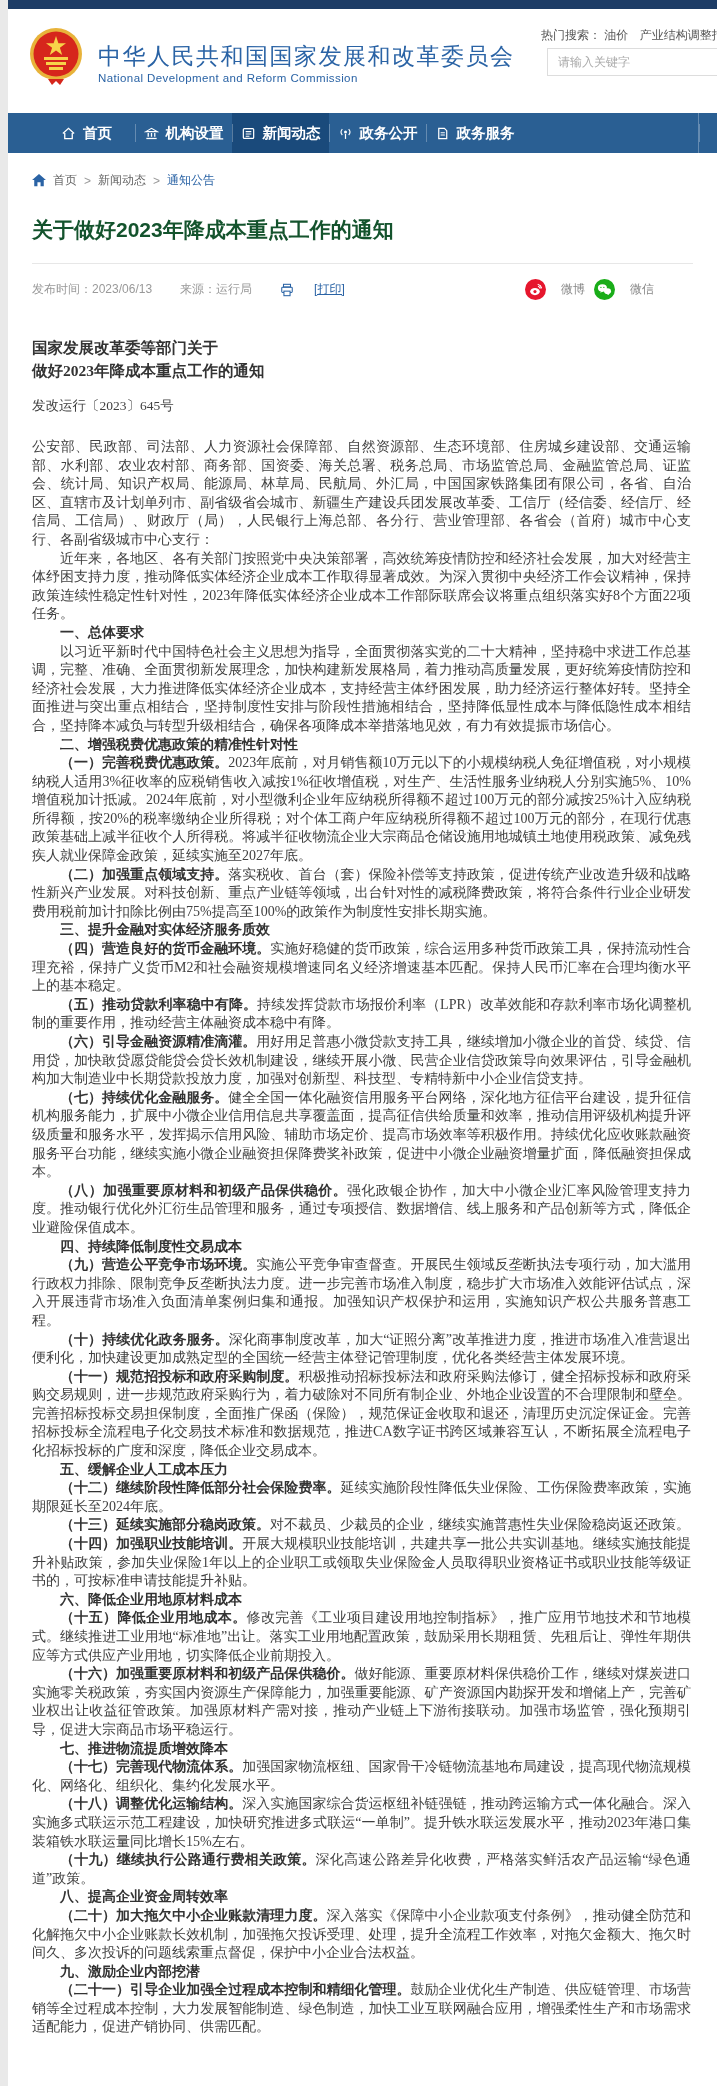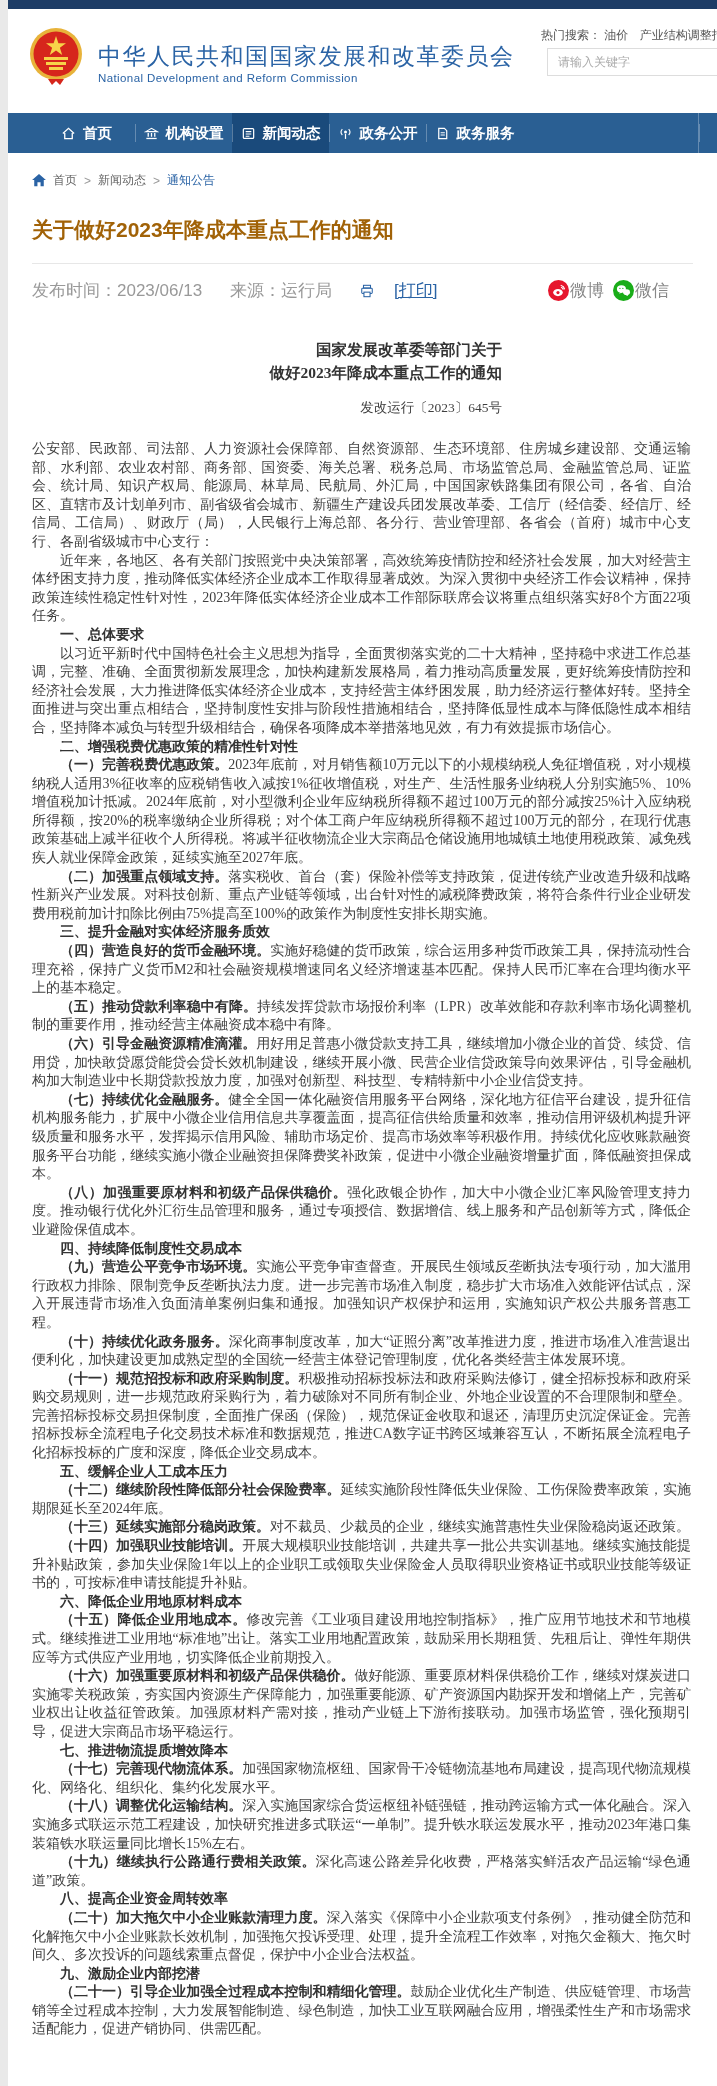--- a/index.html
+++ b/index.html
@@ -29,31 +29,31 @@
   .nav-item.active{background:#1a4a7b;}
   .nav-partial{position:absolute;left:690px;top:0;height:40px;display:flex;align-items:center;padding-left:14px;border-left:1px solid rgba(255,255,255,.28);margin:0;cursor:pointer;}
 
   
   .breadcrumb{display:flex;align-items:center;gap:7px;padding:19px 0 0 24px;font-size:12px;color:#666;}
   .crumb{color:#666;cursor:pointer;}
   .crumb.current{color:#2a63a5;}
   .crumb-sep{color:#999;}
 
   
-  .article-title{padding:27px 26px 0 24px;font-size:21px;font-weight:bold;color:#a16207;}
+  .article-title{padding:27px 26px 0 24px;font-size:21px;font-weight:bold;color:#14532d;}
   .title-divider{margin:19px 24px 0 24px;border-bottom:1px solid #e7e7e7;}
-  .meta{display:flex;align-items:center;padding:15px 20px 10px 24px;font-size:17px;color:#999;}
+  .meta{display:flex;align-items:center;padding:15px 35px 10px 24px;font-size:12px;color:#999;}
   .meta-item{margin-right:28px;white-space:nowrap;}
   .print-btn{display:flex;align-items:center;gap:20px;color:#2a63a5;cursor:pointer;white-space:nowrap;text-decoration:underline;}
   .share{margin-left:auto;margin-right:28px;display:flex;align-items:center;gap:9px;color:#888;}
-  .share-btn{display:flex;align-items:center;gap:1px;cursor:pointer;}
+  .share-btn{display:flex;align-items:center;gap:15px;cursor:pointer;}
 
   
   .document{padding:26px 26px 0 24px;font-family:"Liberation Serif","DejaVu Serif",serif;}
-  .doc-center{width:470px;text-align:right;}
+  .doc-center{width:470px;text-align:left;}
   .doc-heading{font-size:15.5px;font-weight:bold;color:#333;line-height:23px;}
   .doc-number{margin-top:15px;font-size:13.5px;color:#3f3f3f;}
   .doc-body{margin-top:23px;width:659px;font-size:14px;line-height:18.6px;color:#3f3f3f;text-align:justify;}
   .doc-body p{margin:0;}
   .doc-body p.indent{text-indent:2em;}
   .doc-body p.section{font-weight:bold;color:#333;}
   .doc-body b.lead{font-weight:bold;color:#333;}
 </style>
 </head>
 <body>

